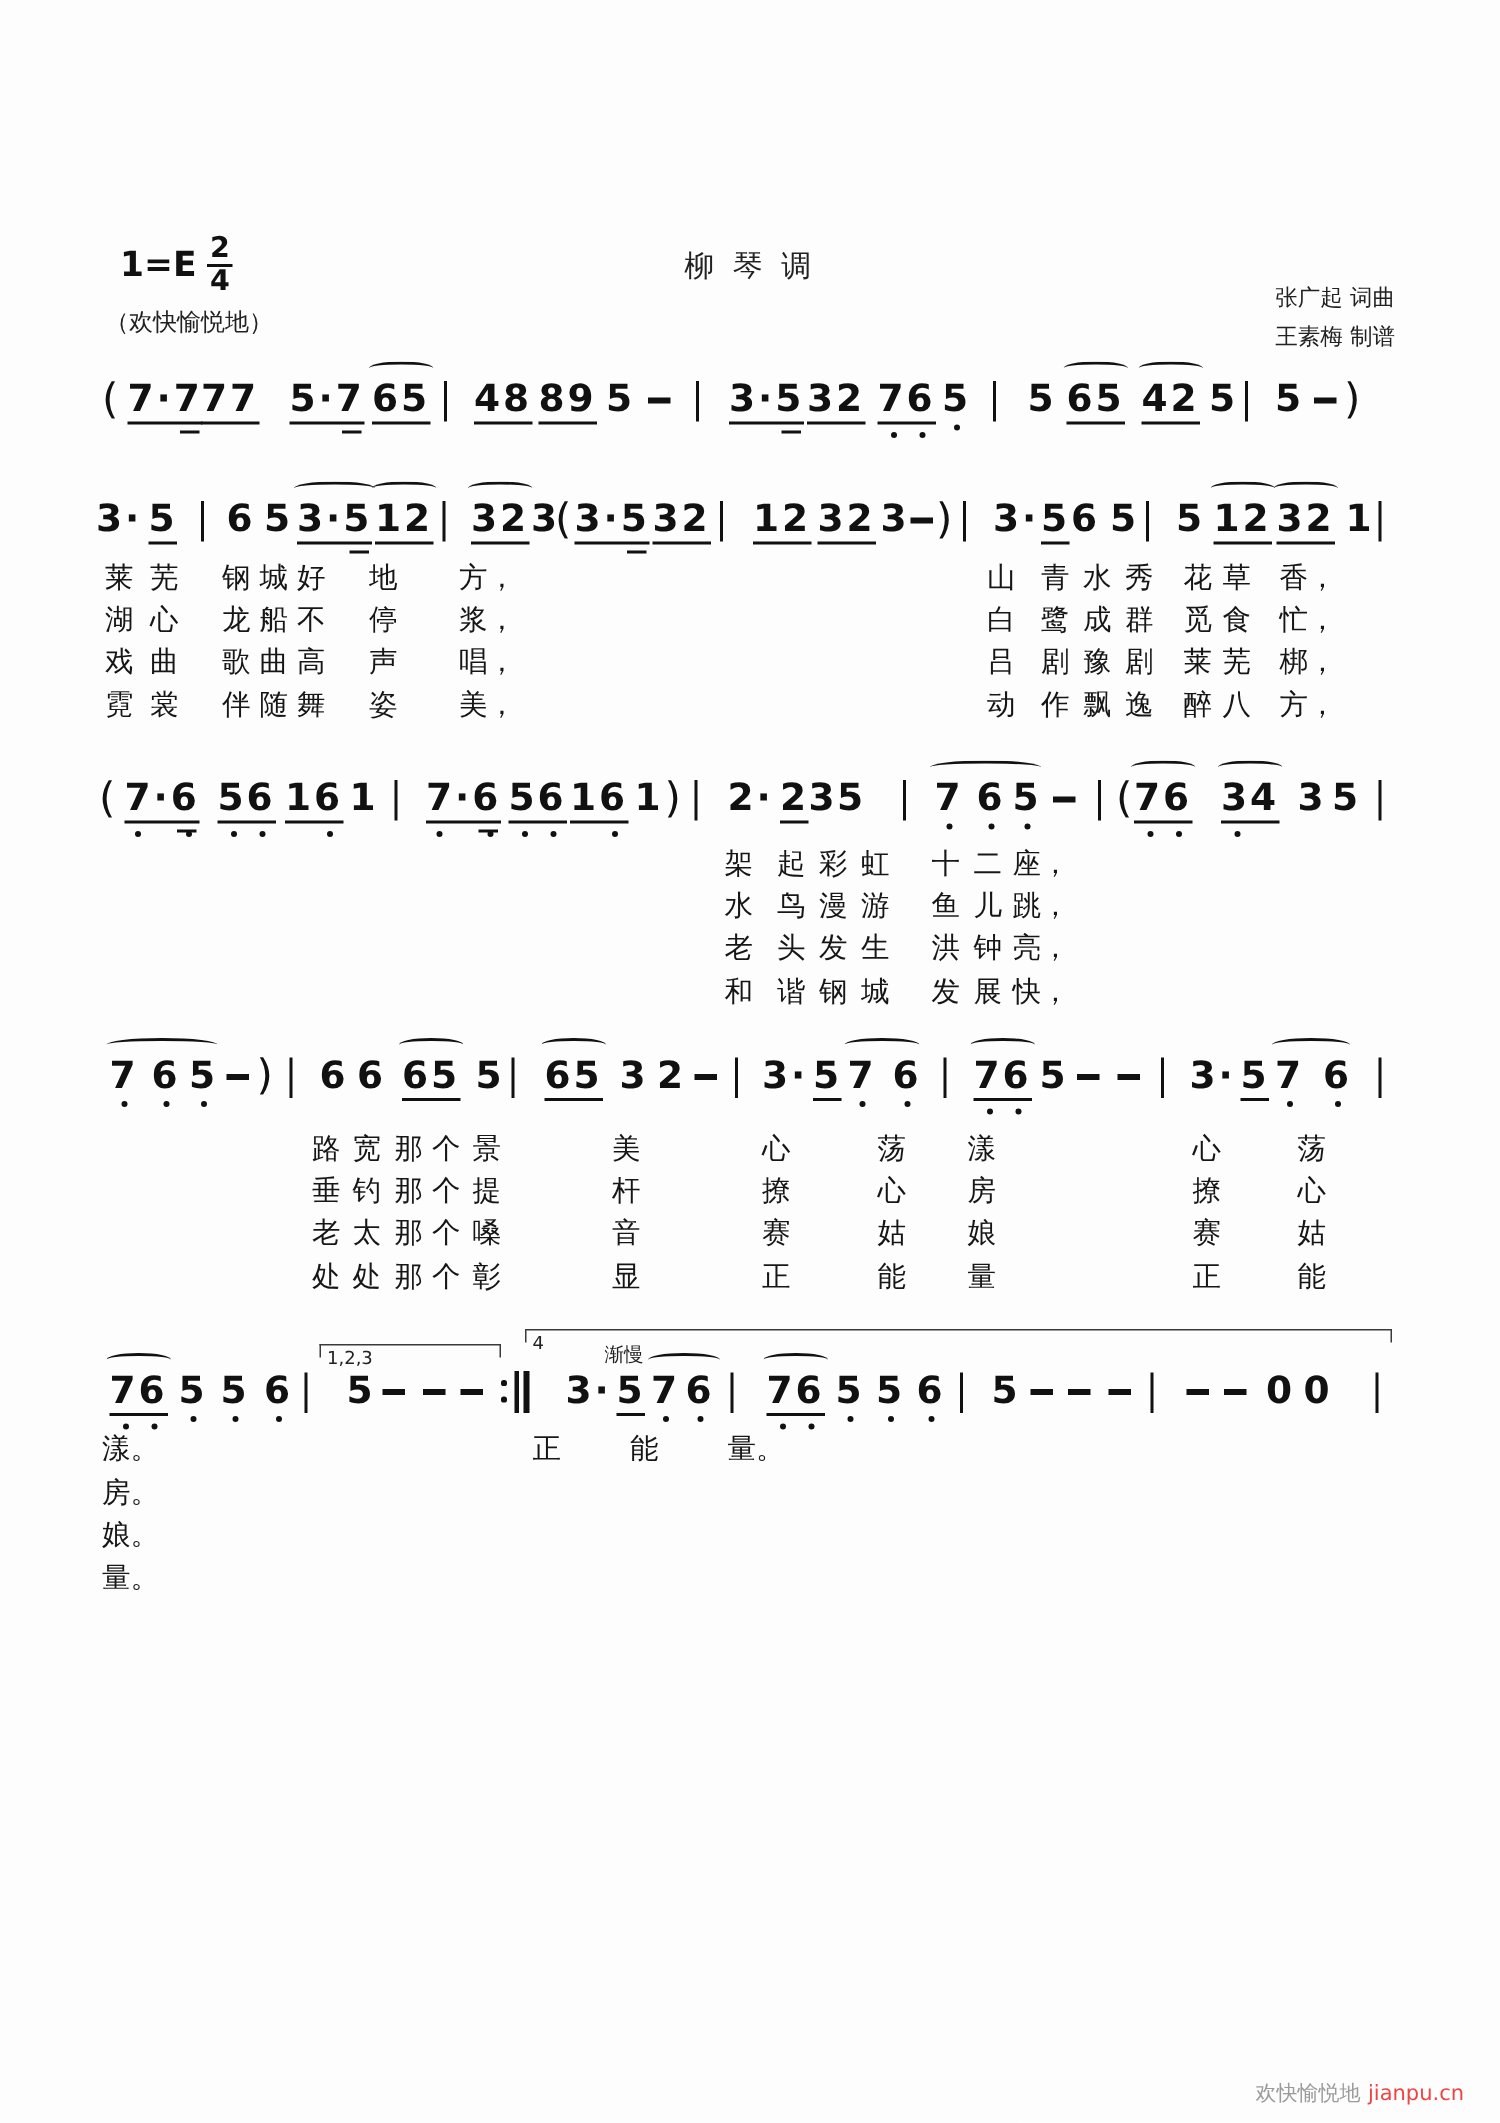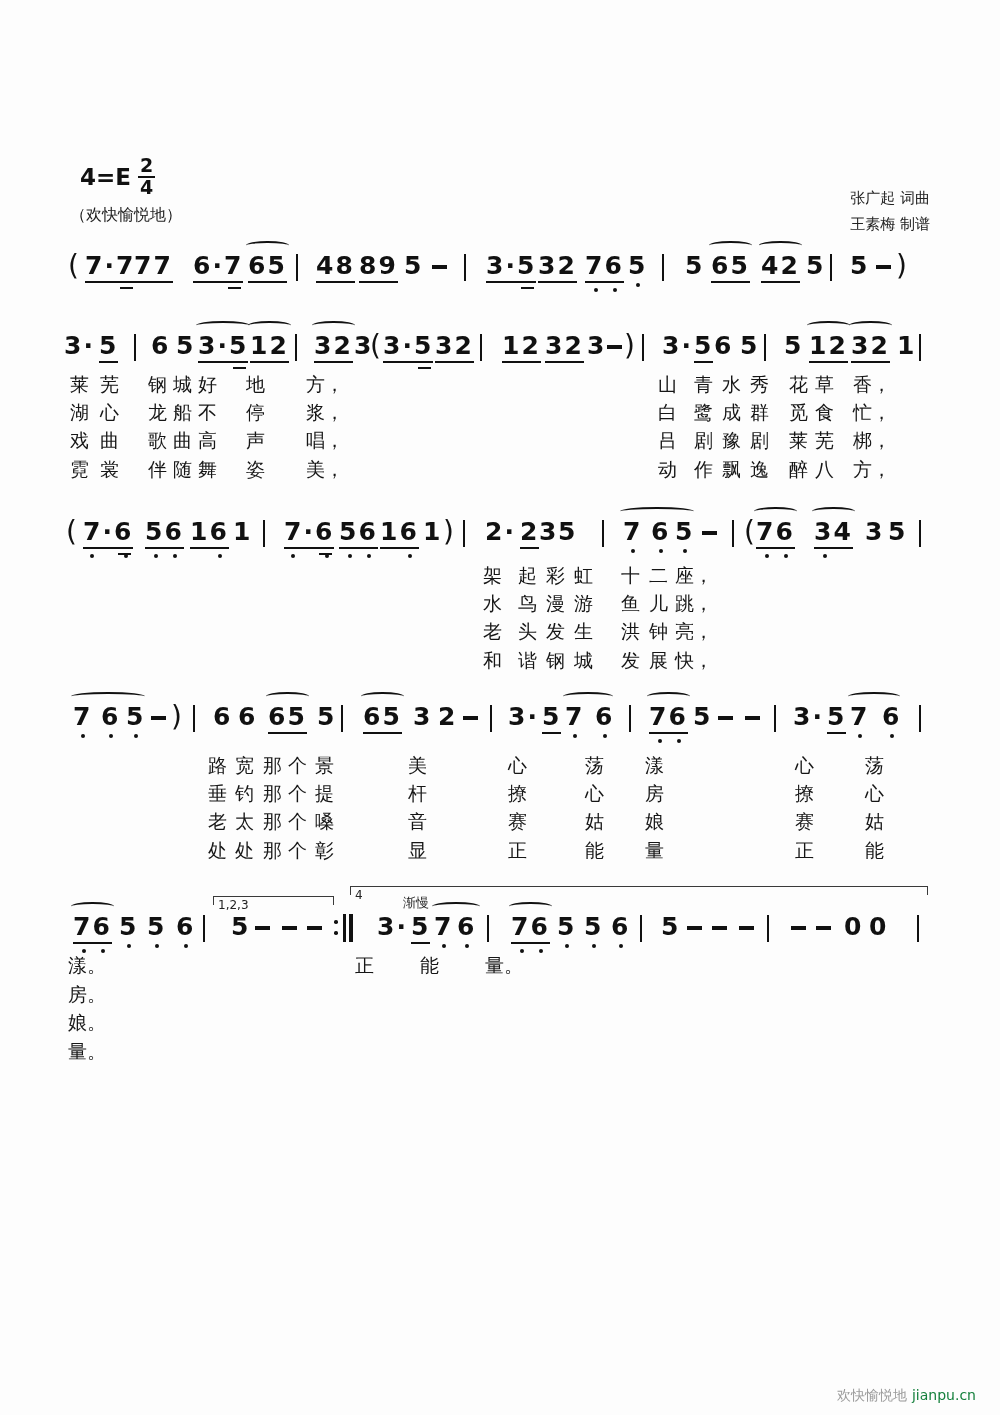--- a/index.html
+++ b/index.html
@@ -25,43 +25,44 @@
   .tslur{left:-2px;right:-2px;top:-11px}
   .srpt{position:absolute;width:20px;height:28px}
   .rd{position:absolute;left:0;width:3.5px;height:3.5px;border-radius:50%;background:#111}
   .rb{position:absolute;top:0;height:28px;background:#111}
   .volta{position:absolute;height:9px;border:1.8px solid #3a3a3a;border-bottom:none}
   .vlabel{position:absolute;left:4px;top:1px;font-size:12px;color:#222;white-space:nowrap}
   .stext{position:absolute;font-size:13px;color:#222;white-space:nowrap}
   .lyr{position:absolute;font-size:19px;color:#161616;white-space:nowrap}
   .footer{position:absolute;right:24px;bottom:10px;font-size:14px}
   .fgray{color:#9b9b9b;margin-right:5px}
-  .forange{color:#15803d}
+  .forange{color:#ef4444}
 </style>
 </head>
 <body>
 
 <div class="page">
+  <div class="subtitle">柳 琴 调</div>
   <div class="keysig">
-    <span>4=E</span>
+    <span>1=E</span>
     <span class="frac">
       <b class="ft">2</b>
       <b class="fb">4</b>
     </span>
   </div>
   <div class="expr">（欢快愉悦地）</div>
   <div class="credits">
     <div>张广起 词曲</div>
     <div>王素梅 制谱</div>
   </div>
   <div id="score">
       <div class="nt par" style="left: 68px; top: 252px;"><span class="txt">(</span></div>
       <div class="nt u1" style="left: 85px; top: 252px;"><span class="txt">7·7</span><i class="ul2"></i></div>
       <div class="nt u1" style="left: 134px; top: 252px;"><span class="txt">77</span></div>
-      <div class="nt u1" style="left: 193px; top: 252px;"><span class="txt">6·7</span><i class="ul2"></i></div>
+      <div class="nt u1" style="left: 193px; top: 252px;"><span class="txt">5·7</span><i class="ul2"></i></div>
       <div class="nt u1" style="left: 248px; top: 252px;"><span class="txt">65</span><i class="slur tslur"></i></div>
       <div class="sbar" style="left: 296px; top: 254px;"></div>
       <div class="nt u1" style="left: 316px; top: 252px;"><span class="txt">48</span></div>
       <div class="nt u1" style="left: 359px; top: 252px;"><span class="txt">89</span></div>
       <div class="nt" style="left: 404px; top: 252px;"><span class="txt">5</span></div>
       <div class="sdash" style="left: 432px; top: 265px;"></div>
       <div class="sbar" style="left: 464px; top: 254px;"></div>
       <div class="nt u1" style="left: 486px; top: 252px;"><span class="txt">3·5</span><i class="ul2"></i></div>
       <div class="nt u1" style="left: 538px; top: 252px;"><span class="txt">32</span></div>
       <div class="nt u1" style="left: 585px; top: 252px;"><span class="txt">76</span><i class="od" style="left: 28%;"></i><i class="od" style="left: 78%;"></i></div>

